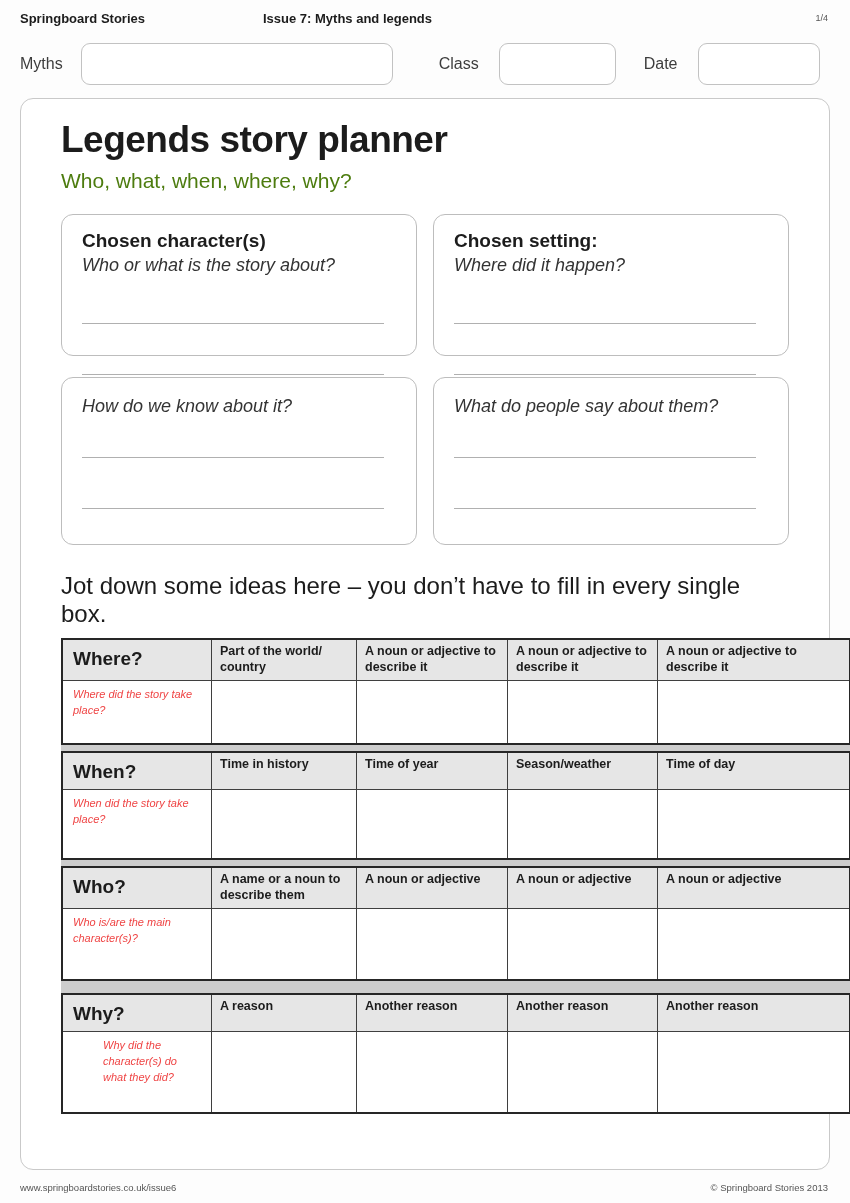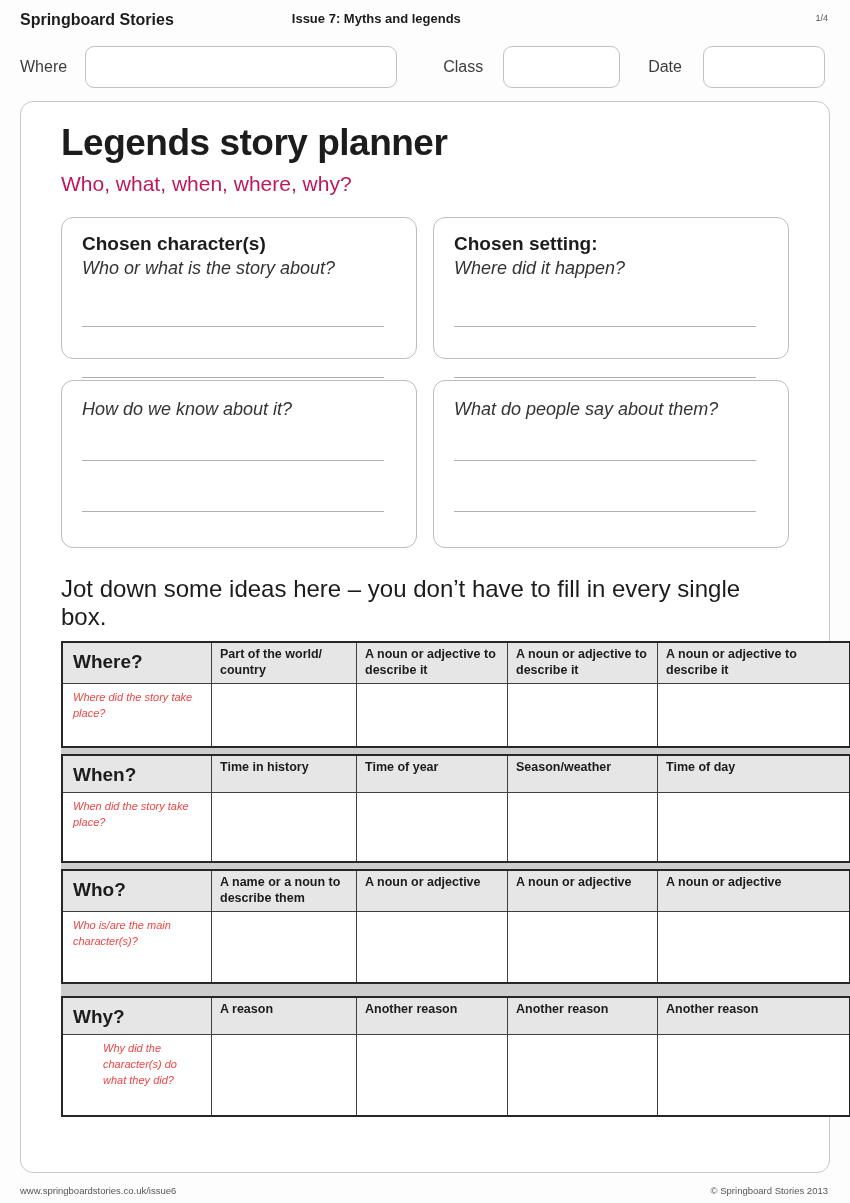--- a/index.html
+++ b/index.html
@@ -8,21 +8,21 @@
     background:#fdfdfd;
     font-family:"Liberation Sans", sans-serif;
     color:#1c1c1c;
   }
 
   
   .topbar {
     display:flex; align-items:flex-start;
     padding:11px 22px 0 20px;
   }
-  .brand { font-size:16px; font-weight:bold; }
+  .brand { font-size:13px; font-weight:bold; }
   .issue { font-size:13px; font-weight:bold; margin-left:118px; }
   .pagenum { margin-left:auto; font-size:9px; color:#555; padding-top:2px; }
 
   
   .fields {
     display:flex; align-items:center;
     margin:17px 20px 0 20px;
   }
   .field-label { font-size:16px; color:#3d3d3d; }
   .field-box {
@@ -37,21 +37,21 @@
 
   
   .panel {
     margin:13px 20px 0 20px;
     width:810px; height:1072px;
     background:#fff;
     border:1.5px solid #c9c9c9; border-radius:13px;
     padding:20px 40px 0 40px;
   }
   .title { font-size:37px; font-weight:600; letter-spacing:-0.5px; }
-  .subtitle { font-size:21px; margin-top:8px; color:#be185d; }
+  .subtitle { font-size:21px; margin-top:8px; color:#4d7c0f; }
 
   .box-row { display:flex; gap:16px; margin-top:21px; }
   .idea-box {
     flex:1; background:#fff;
     border:1.5px solid #bdbdbd; border-radius:12px;
     padding:15px 20px 0 20px;
   }
   .box-tall { height:142px; }
   .box-short { height:168px; margin-top:6px; }
   .box-row2 { margin-top:15px; }
@@ -110,21 +110,21 @@
 </head>
 <body>
 
 <div class="topbar">
   <span class="brand">Springboard Stories</span>
   <span class="issue">Issue 7: Myths and legends</span>
   <span class="pagenum">1/4</span>
 </div>
 
 <div class="fields">
-  <span class="field-label">Where</span>
+  <span class="field-label">Myths</span>
   <div class="field-box name-box"></div>
   <span class="field-label class-label">Class</span>
   <div class="field-box class-box"></div>
   <span class="field-label date-label">Date</span>
   <div class="field-box date-box"></div>
 </div>
 
 <div class="panel">
   <div class="title">Legends story planner</div>
   <div class="subtitle">Who, what, when, where, why?</div>

